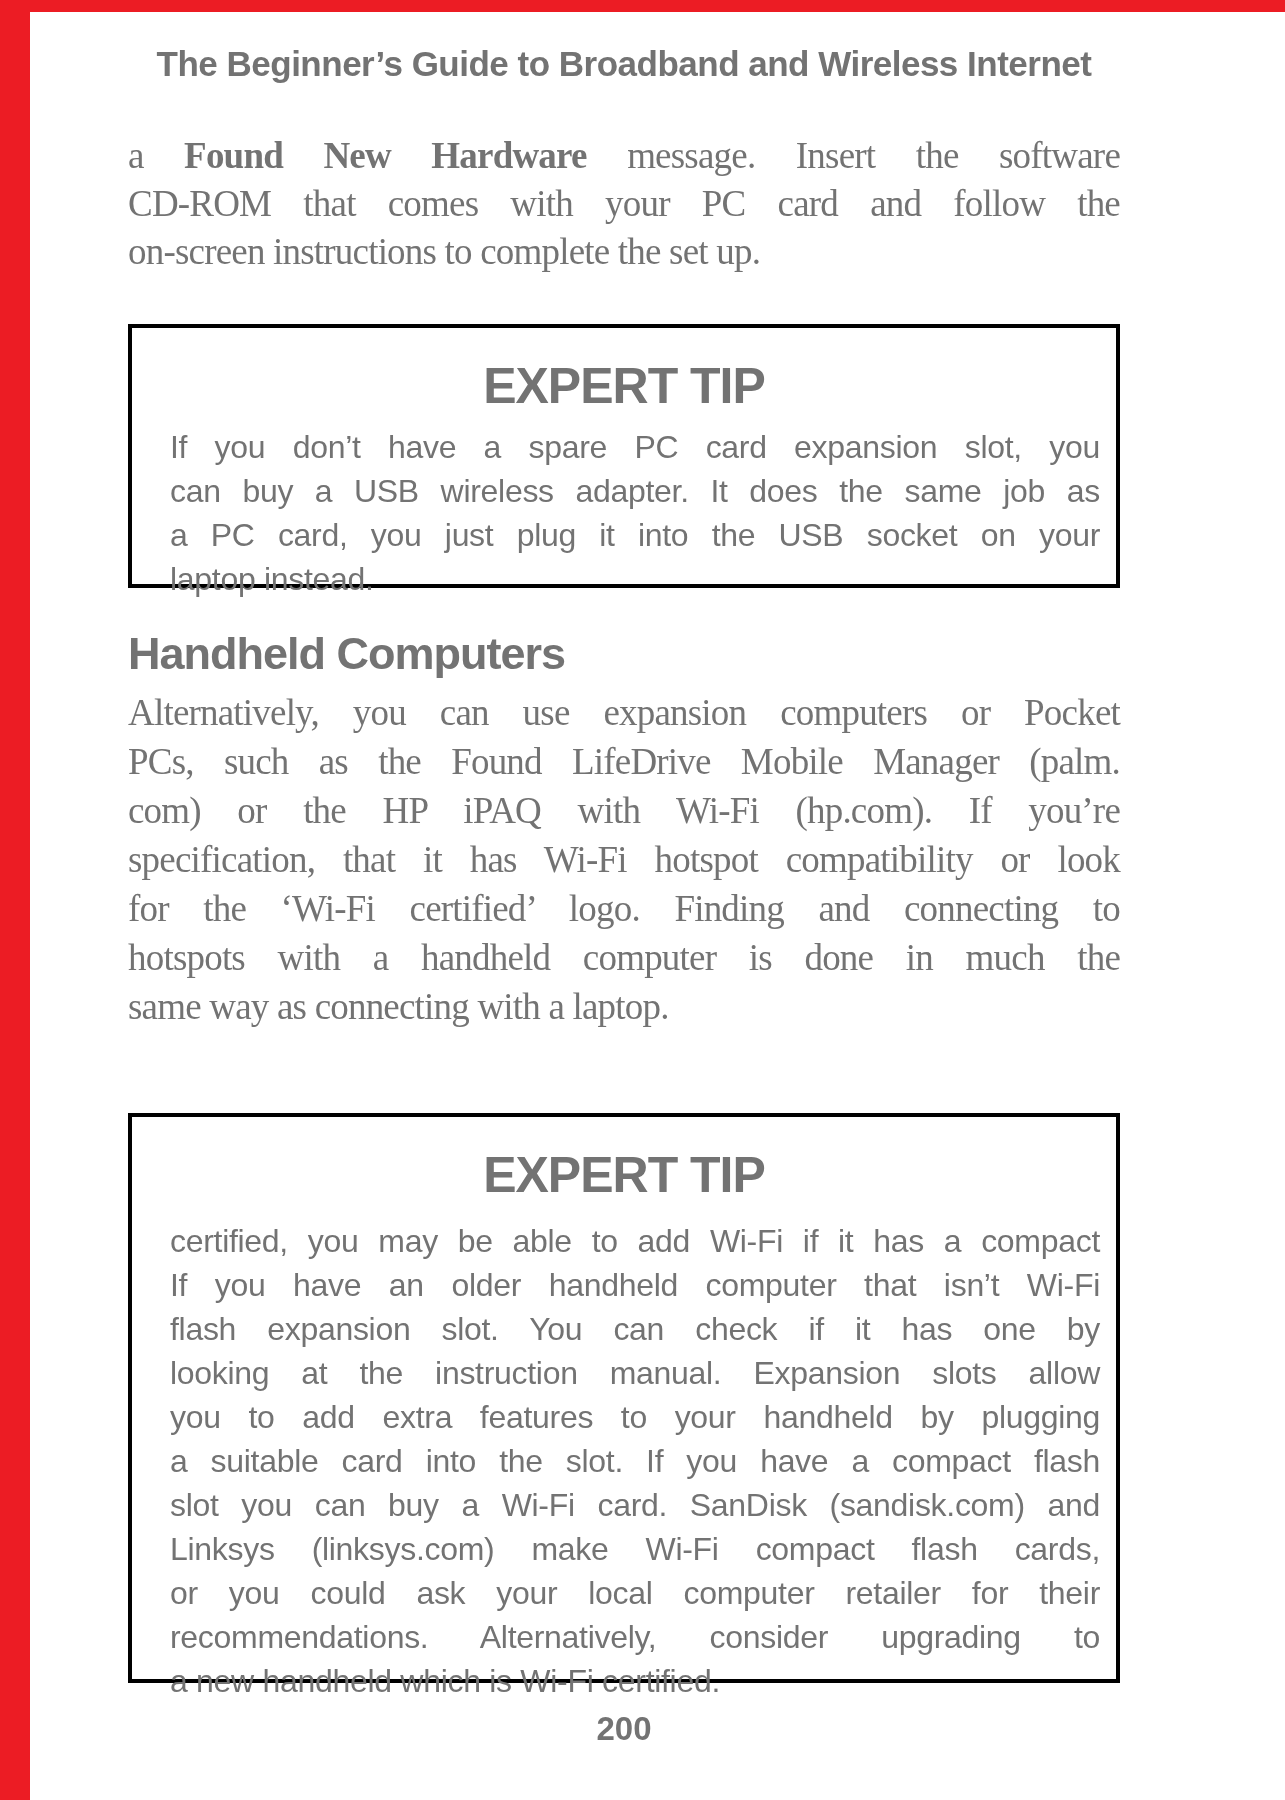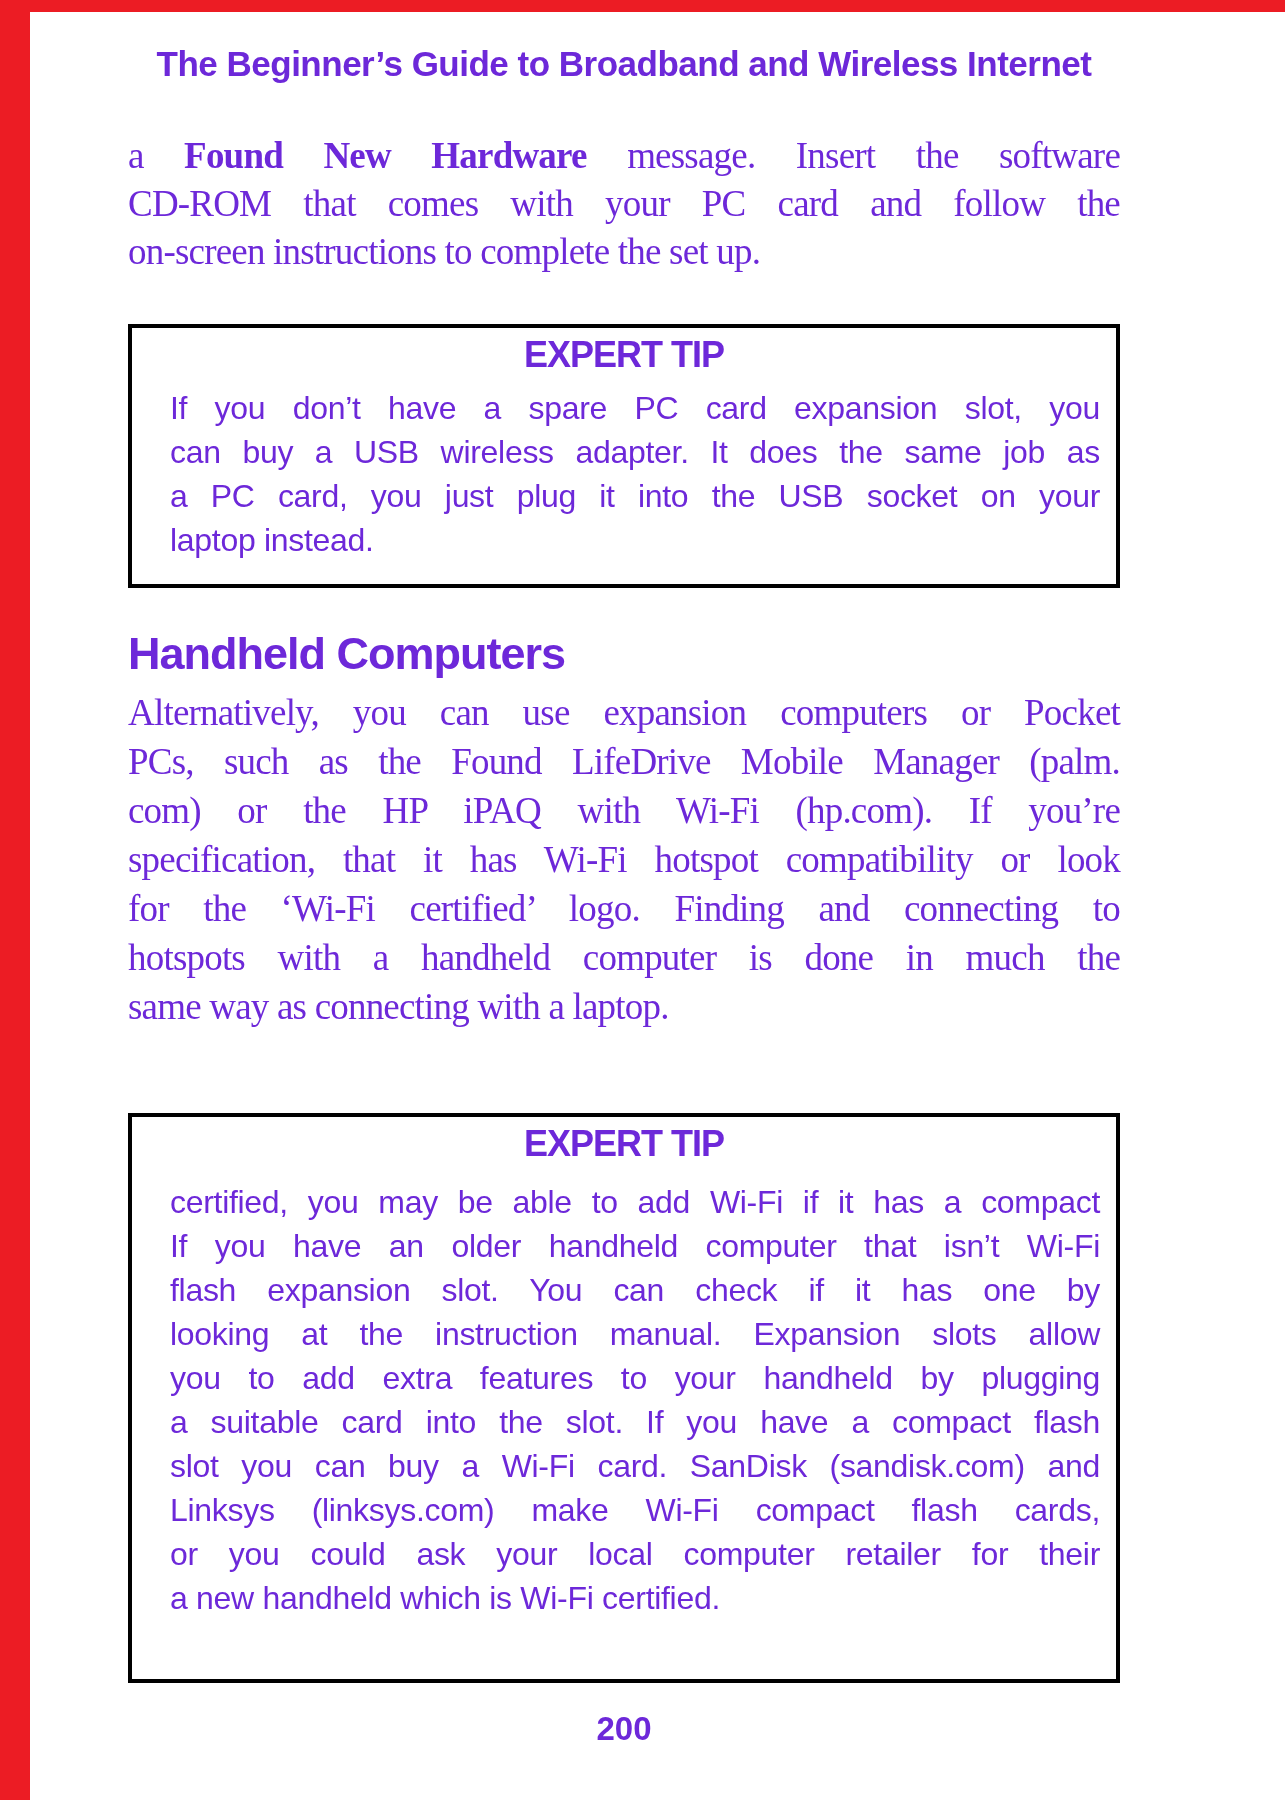--- a/index.html
+++ b/index.html
@@ -3,21 +3,21 @@
 <meta charset="utf-8">
 <style>
   html, body { margin: 0; padding: 0; background: #ffffff; }
   .page {
     position: relative;
     width: 1285px;
     height: 1800px;
     background: #ffffff;
     overflow: hidden;
     font-family: "Liberation Sans", sans-serif;
-    color: #6d28d9;
+    color: #737373;
   }
   .edge-left {
     position: absolute; left: 0; top: 0;
     width: 30px; height: 1800px;
     background: var(--edge, #ec1c24);
   }
   .edge-top {
     position: absolute; left: 0; top: 0;
     width: 1285px; height: 12px;
     background: var(--edge, #ec1c24);
@@ -48,23 +48,23 @@
   .tip-box {
     border: 4px solid #000;
     box-sizing: border-box;
     background: #fff;
   }
   #tip-box-1 { top: 324px; height: 264px; }
   #tip-box-2 { top: 1113px; height: 570px; }
   .tip-title {
     text-align: center;
     font-weight: bold;
-    font-size: 36px;
+    font-size: 50px;
     letter-spacing: -1px;
-    margin-top: 6px;
+    margin-top: 29px;
   }
   .tip-body {
     padding: 0 16px;
     font-size: 32px;
     line-height: 44px;
     letter-spacing: -0.3px;
     margin-left: 22px;
   }
   #tip-box-1 .tip-body { margin-top: 10px; }
   #tip-box-2 .tip-body { margin-top: 15px; }
@@ -124,19 +124,20 @@
     <div class="tip-body">
         <div class="jline">certified, you may be able to add Wi-Fi if it has a compact</div>
         <div class="jline">If you have an older handheld computer that isn’t Wi-Fi</div>
         <div class="jline">flash expansion slot. You can check if it has one by</div>
         <div class="jline">looking at the instruction manual. Expansion slots allow</div>
         <div class="jline">you to add extra features to your handheld by plugging</div>
         <div class="jline">a suitable card into the slot. If you have a compact flash</div>
         <div class="jline">slot you can buy a Wi-Fi card. SanDisk (sandisk.com) and</div>
         <div class="jline">Linksys (linksys.com) make Wi-Fi compact flash cards,</div>
         <div class="jline">or you could ask your local computer retailer for their</div>
+        <div class="jline">recommendations. Alternatively, consider upgrading to</div>
         <div class="jline last">a new handheld which is Wi-Fi certified.</div>
       </div>
   </div>
 
   <div class="col" id="page-number">200</div>
 
 </div>
 
 </body></html>

